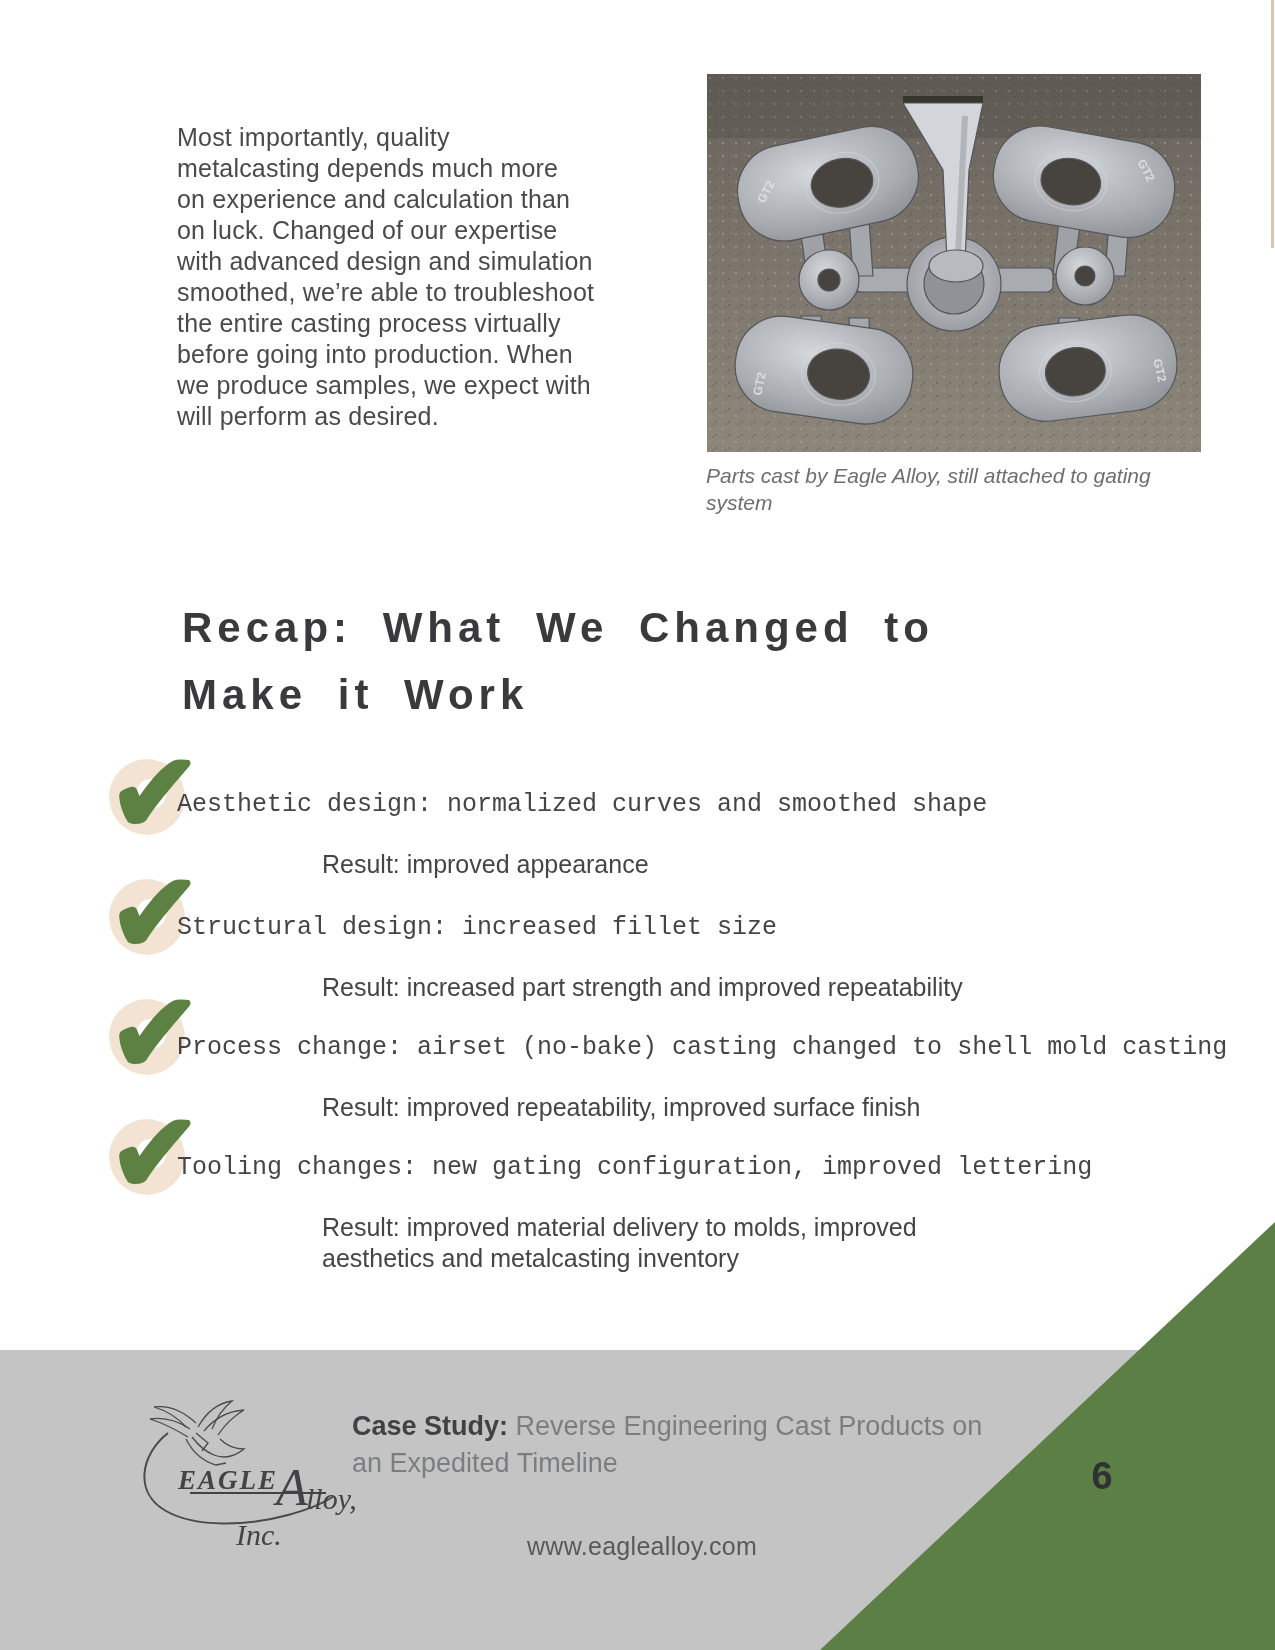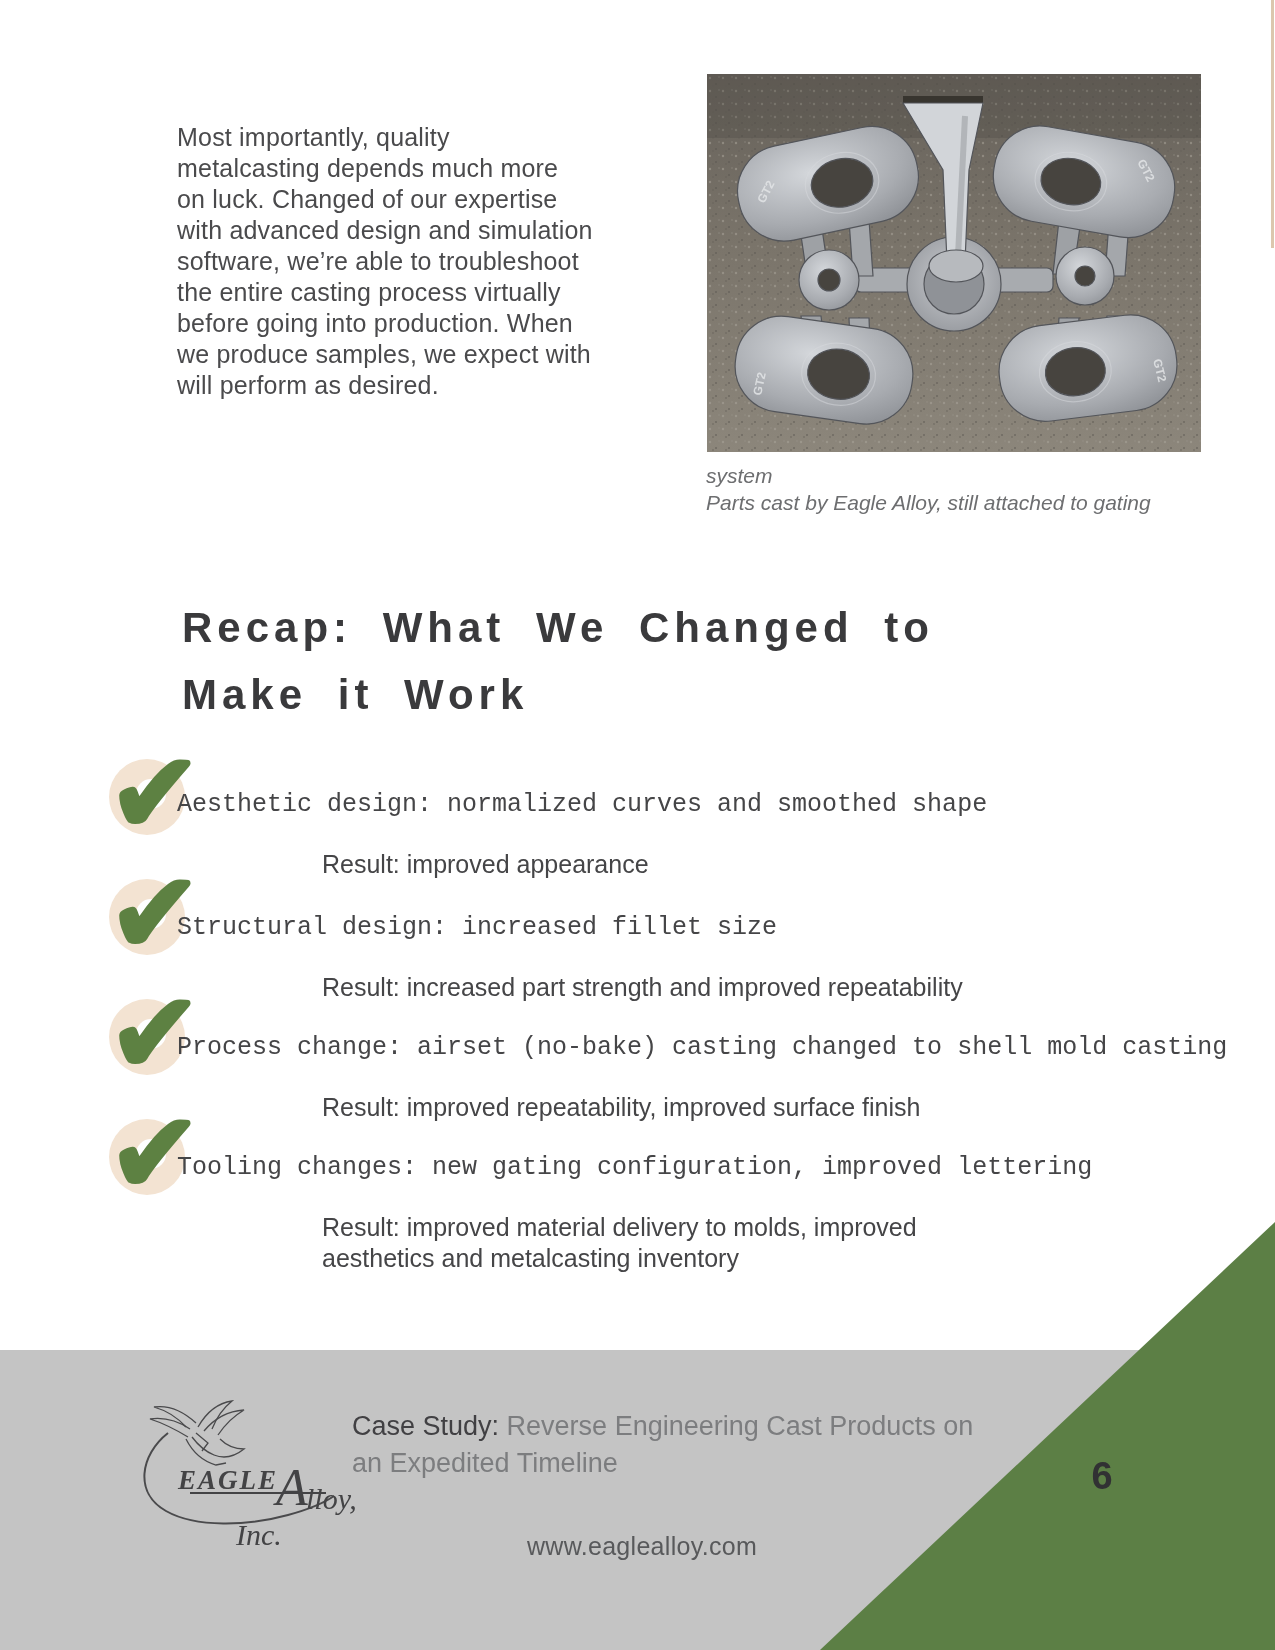--- a/index.html
+++ b/index.html
@@ -62,35 +62,36 @@
   .page-number{
     left:1072px;top:1455px;width:60px;text-align:center;
     font-size:38px;font-weight:bold;color:#313133;
   }
   .logo{left:138px;top:1393px;width:265px;height:165px;}
   .logo svg{display:block;width:265px;height:165px;}
   .case-study{
     left:352px;top:1408px;width:640px;
     font-size:27px;line-height:37px;color:#7c7d7f;
   }
-  .case-study .cs-label{font-weight:normal;color:#414043;}
+  .case-study .cs-label{font-weight:bold;color:#414043;}
   .website{
     left:527px;top:1532px;font-size:25px;color:#58595b;letter-spacing:.3px;
   }
   .edge-line{left:1271px;top:0;width:3px;height:248px;background:#dcc7ae;}
 </style>
 </head>
 <body>
 
 <div class="abs intro">
     <div>Most importantly, quality</div>
     <div>metalcasting depends much more</div>
+    <div>on experience and calculation than</div>
     <div>on luck. Changed of our expertise</div>
     <div>with advanced design and simulation</div>
-    <div>software, we’re able to troubleshoot</div>
+    <div>smoothed, we’re able to troubleshoot</div>
     <div>the entire casting process virtually</div>
     <div>before going into production. When</div>
     <div>we produce samples, we expect with</div>
     <div>will perform as desired.</div>
   </div>
 
 <div class="abs photo">
   <svg viewBox="0 0 494 378" xmlns="http://www.w3.org/2000/svg">
     <defs>
       <linearGradient id="asph" x1="0" y1="0" x2="0" y2="1">
@@ -176,22 +177,22 @@
     <g font-family="Liberation Sans, sans-serif" font-size="12" font-weight="bold" fill="#e3e5e7" opacity="0.85">
       <text transform="translate(57,130) rotate(-62)">GT2</text>
       <text transform="translate(54,322) rotate(-78)">GT2</text>
       <text transform="translate(430,88) rotate(62)">GT2</text>
       <text transform="translate(446,286) rotate(76)">GT2</text>
     </g>
   </svg>
 </div>
 
 <div class="abs caption">
+    <div>Parts cast by Eagle Alloy, still attached to gating</div>
     <div>system</div>
-    <div>Parts cast by Eagle Alloy, still attached to gating</div>
   </div>
 
 <div class="abs recap-heading">
     <div>Recap: What We Changed to</div>
     <div>Make it Work</div>
   </div>
 
 <div>
 
   <div class="abs check-circle" style="top:759px"></div>

